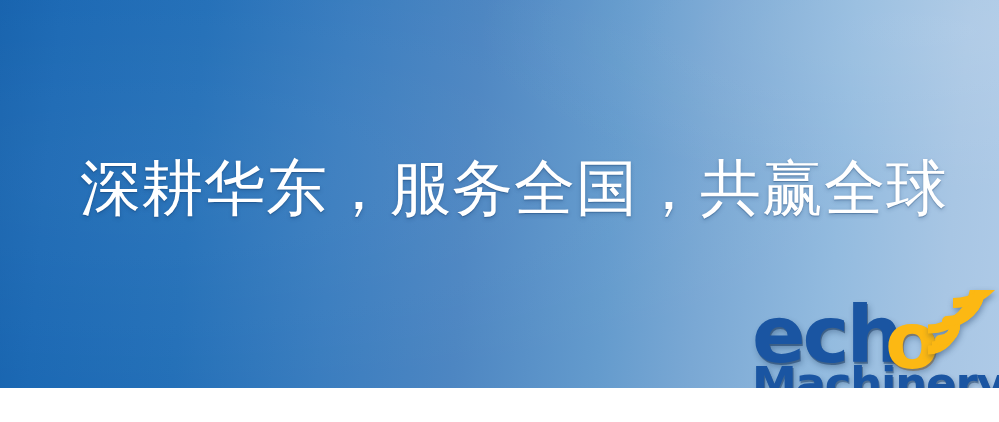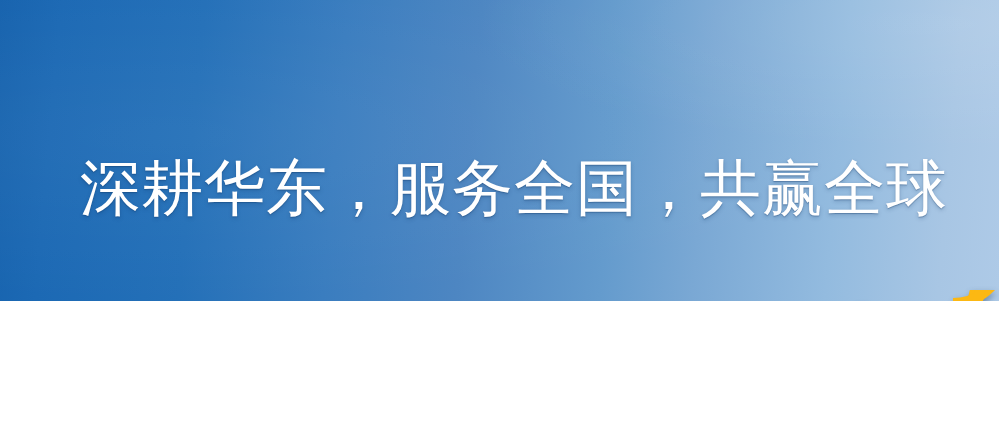--- a/index.html
+++ b/index.html
@@ -3,21 +3,21 @@
 <meta charset="utf-8">
 <style>
   html, body {
     margin: 0;
     padding: 0;
     background: #ffffff;
   }
   #banner {
     position: relative;
     width: 999px;
-    height: 301px;
+    height: 388px;
     overflow: hidden;
     font-family: "Liberation Sans", sans-serif;
     background: linear-gradient(95deg,
         #1763ae 0%,
         #1c69b4 6%,
         #2470b8 20%,
         #3a7dbf 34%,
         #4d86c2 47%,
         #649bcd 61%,
         #7aa8d4 70%,

